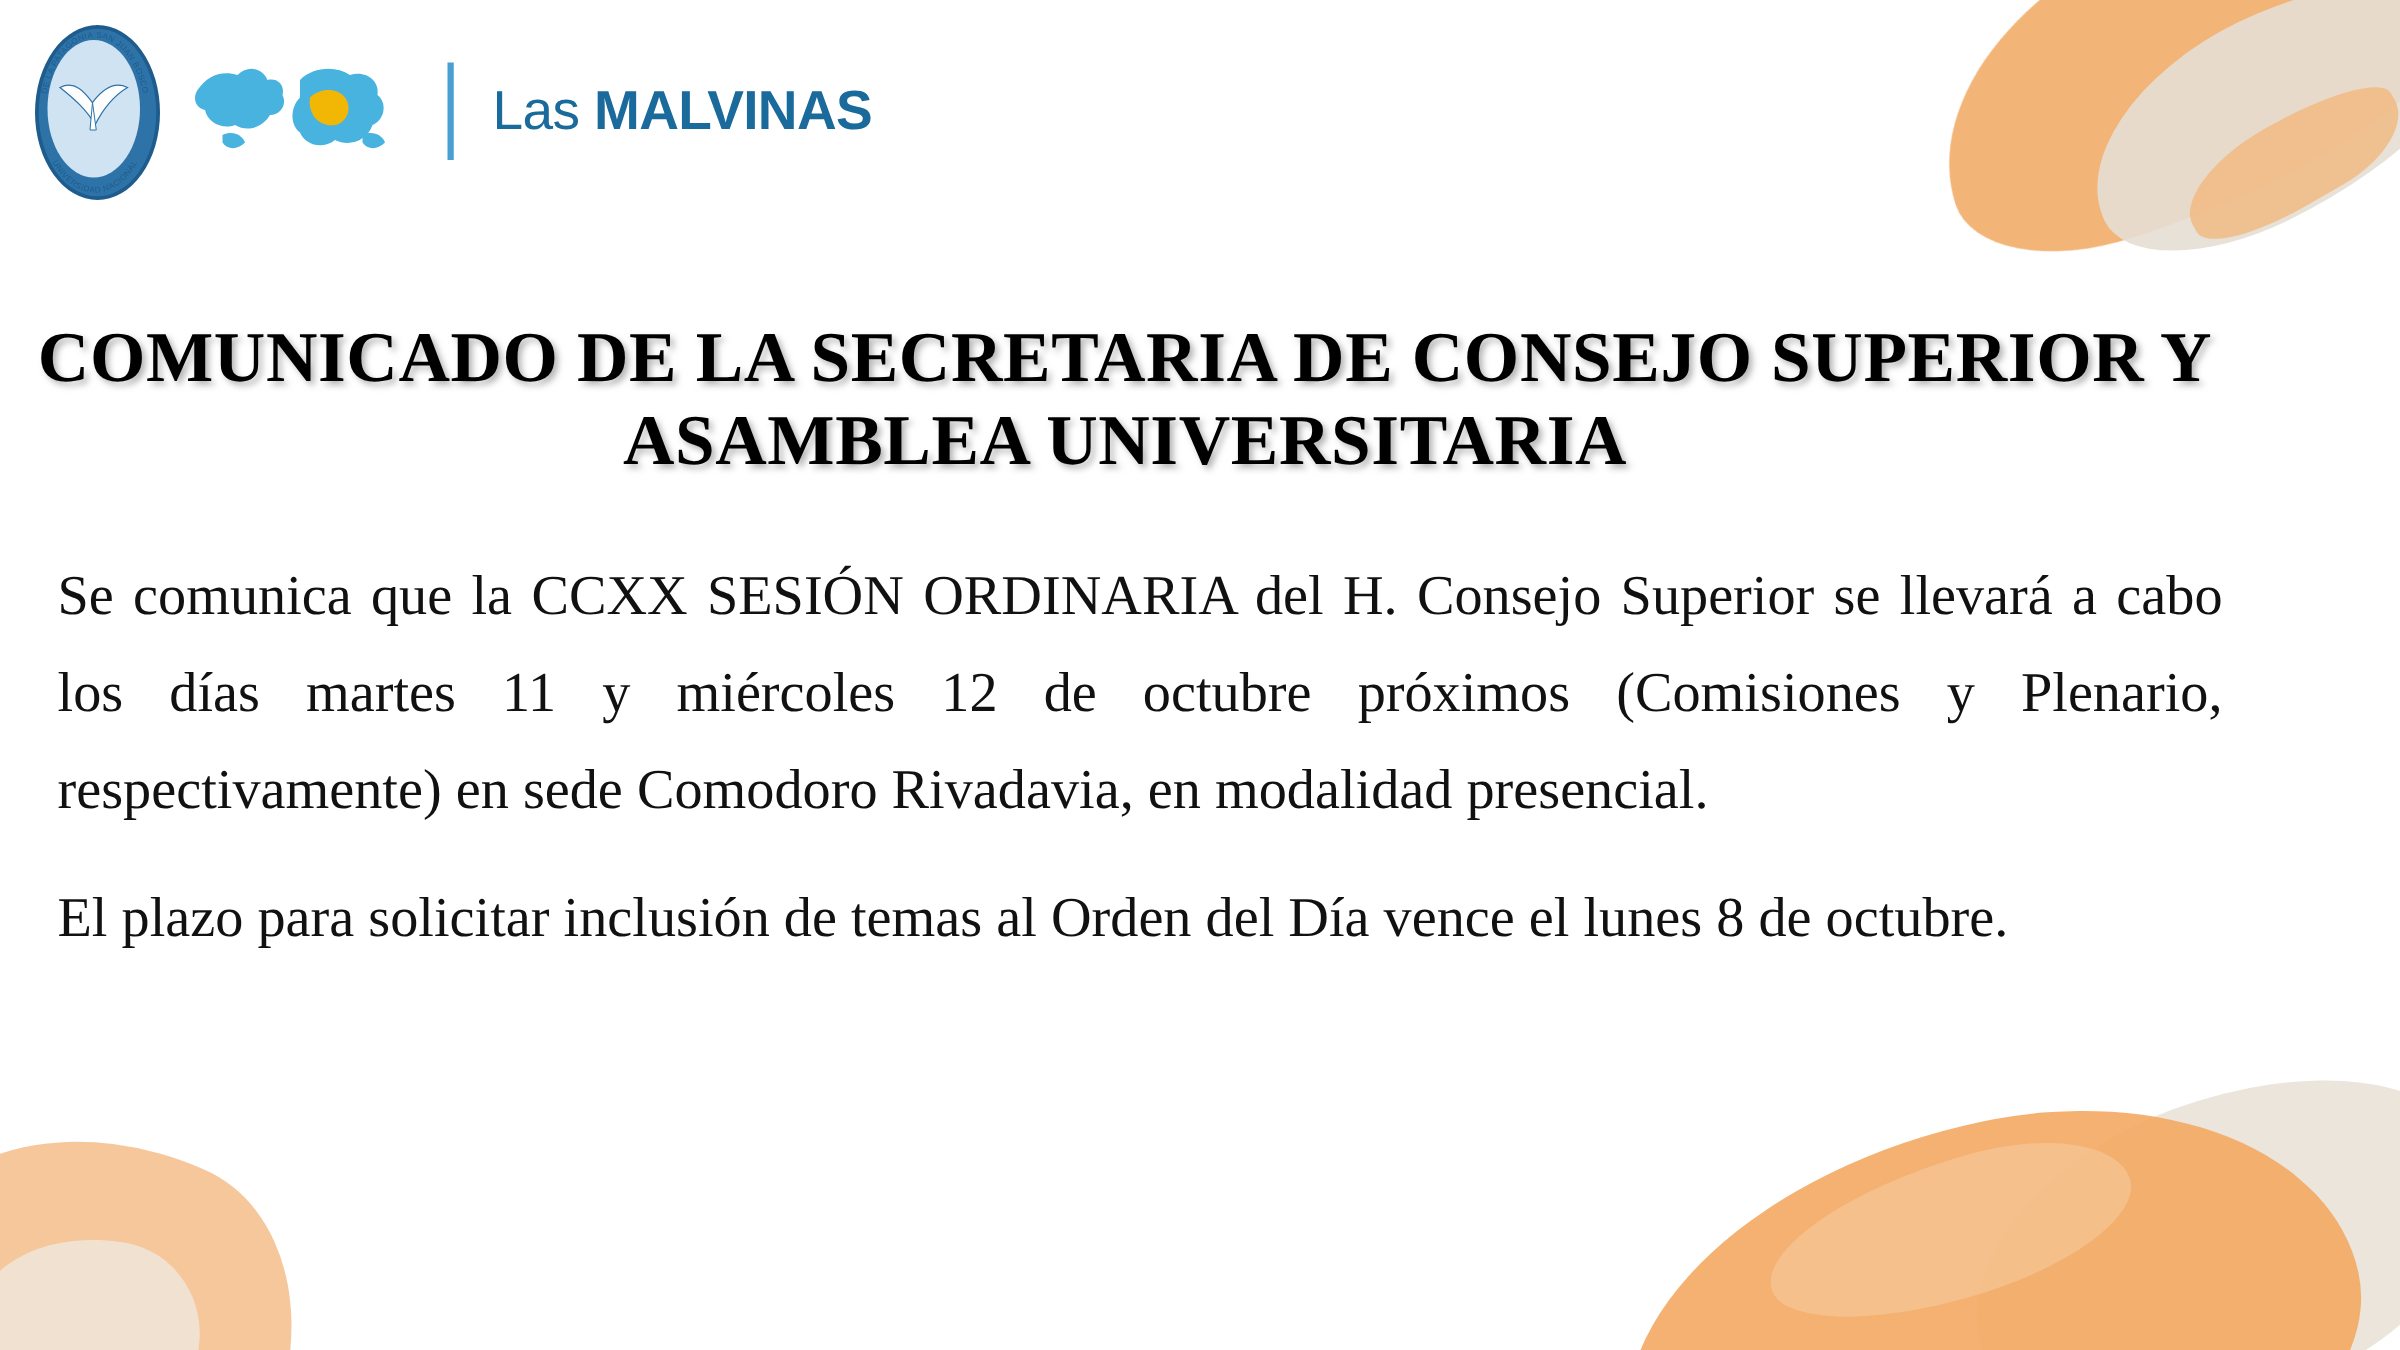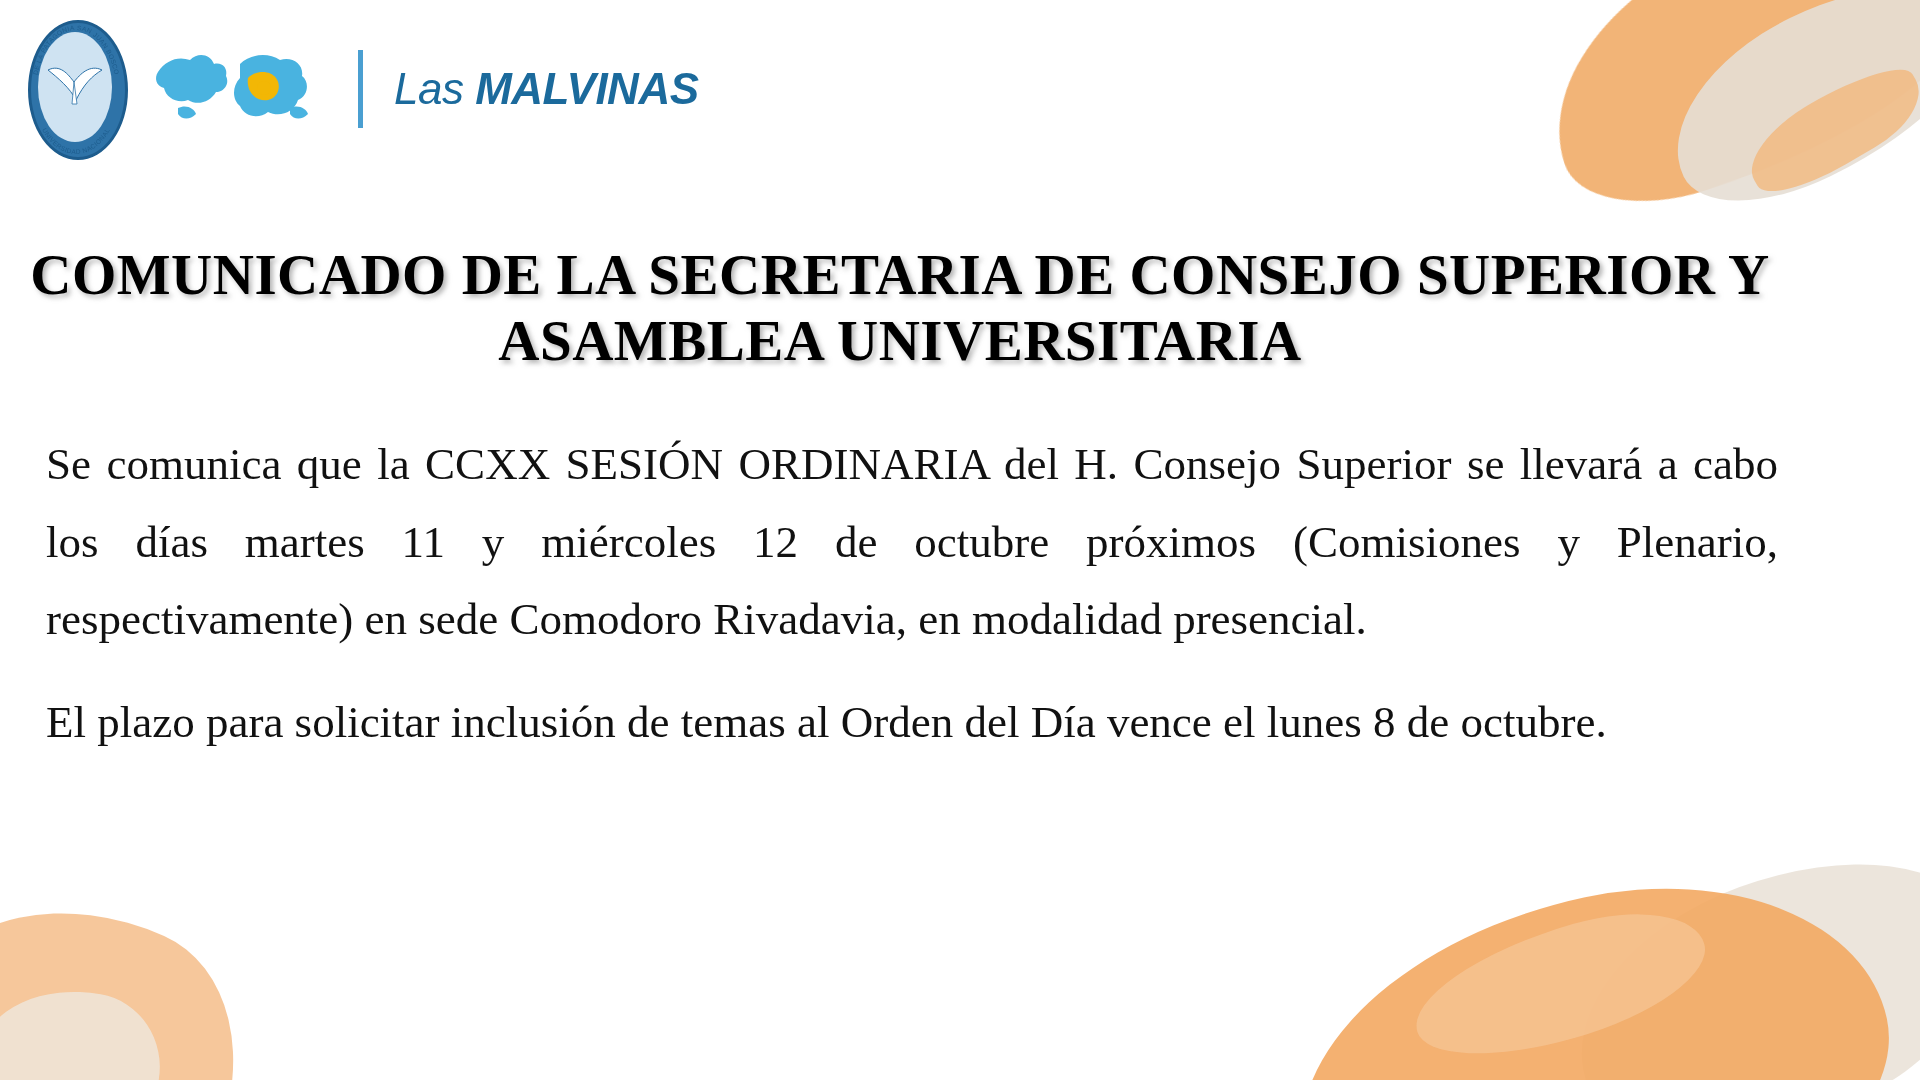--- a/index.html
+++ b/index.html
@@ -154,21 +154,20 @@
   }
   .seal-ring-text {
     position: absolute;
     inset: 0;
   }
 
   .malvinas-logo {
     display: flex;
     align-items: center;
     gap: 31px;
-    font-style: italic;
   }
   .islands {
     width: 175px;
     height: 95px;
   }
   .logo-divider {
     width: 5px;
     height: 78px;
     background: #4a9fd1;
   }
@@ -184,21 +183,21 @@
     letter-spacing: -0.5px;
     white-space: nowrap;
   }
   .logo-line .light { font-weight: 400; }
   .logo-line .bold  { font-weight: 700; }
 
   
   .content {
     position: absolute;
     left: 0;
-    top: 4px;
+    top: 16px;
     width: 1576px;
     z-index: 4;
   }
 
   .title {
     margin: 238px auto 0;
     width: 1800px;
     text-align: center;
     font-family: "Liberation Serif", serif;
     font-weight: 700;

